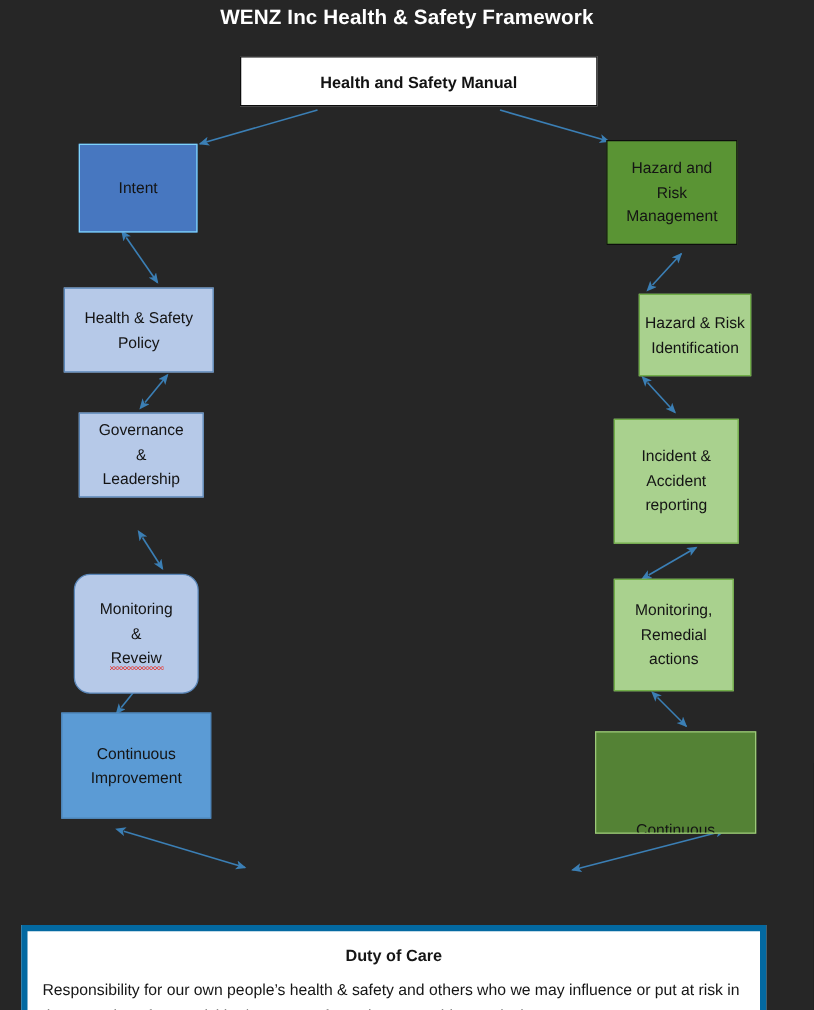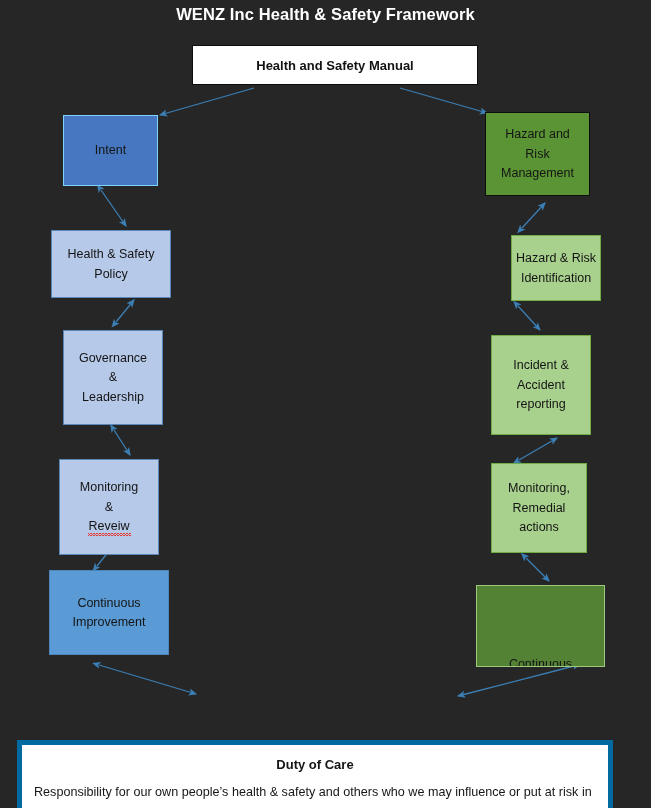--- a/index.html
+++ b/index.html
@@ -171,27 +171,27 @@
 
   <div class="box blue-dark" style="left:63px; top:115px; width:95px; height:71px;">
     <span class="line">Intent</span>
   </div>
 
   <div class="box blue-light" style="left:51px; top:230px; width:120px; height:68px;">
     <span class="line">Health &amp; Safety</span>
     <span class="line">Policy</span>
   </div>
 
-  <div class="box blue-light" style="left:63px; top:330px; width:100px; height:95px;">
+  <div class="box blue-light" style="left:63px; top:330px; width:100px; height:68px;">
     <span class="line">Governance</span>
     <span class="line">&amp;</span>
     <span class="line">Leadership</span>
   </div>
 
-  <div class="box blue-light" style="left:59px; top:459px; width:100px; height:96px;">
+  <div class="box blue-light" style="left:59px; top:459px; width:100px; height:96px;border-radius:13px;">
     <span class="line">Monitoring</span>
     <span class="line">&amp;</span>
     <span class="line"><span class="misspelled">Reveiw</span></span>
   </div>
 
   <div class="box blue-mid" style="left:49px; top:570px; width:120px; height:85px;">
     <span class="line">Continuous</span>
     <span class="line">Improvement</span>
   </div>
 

